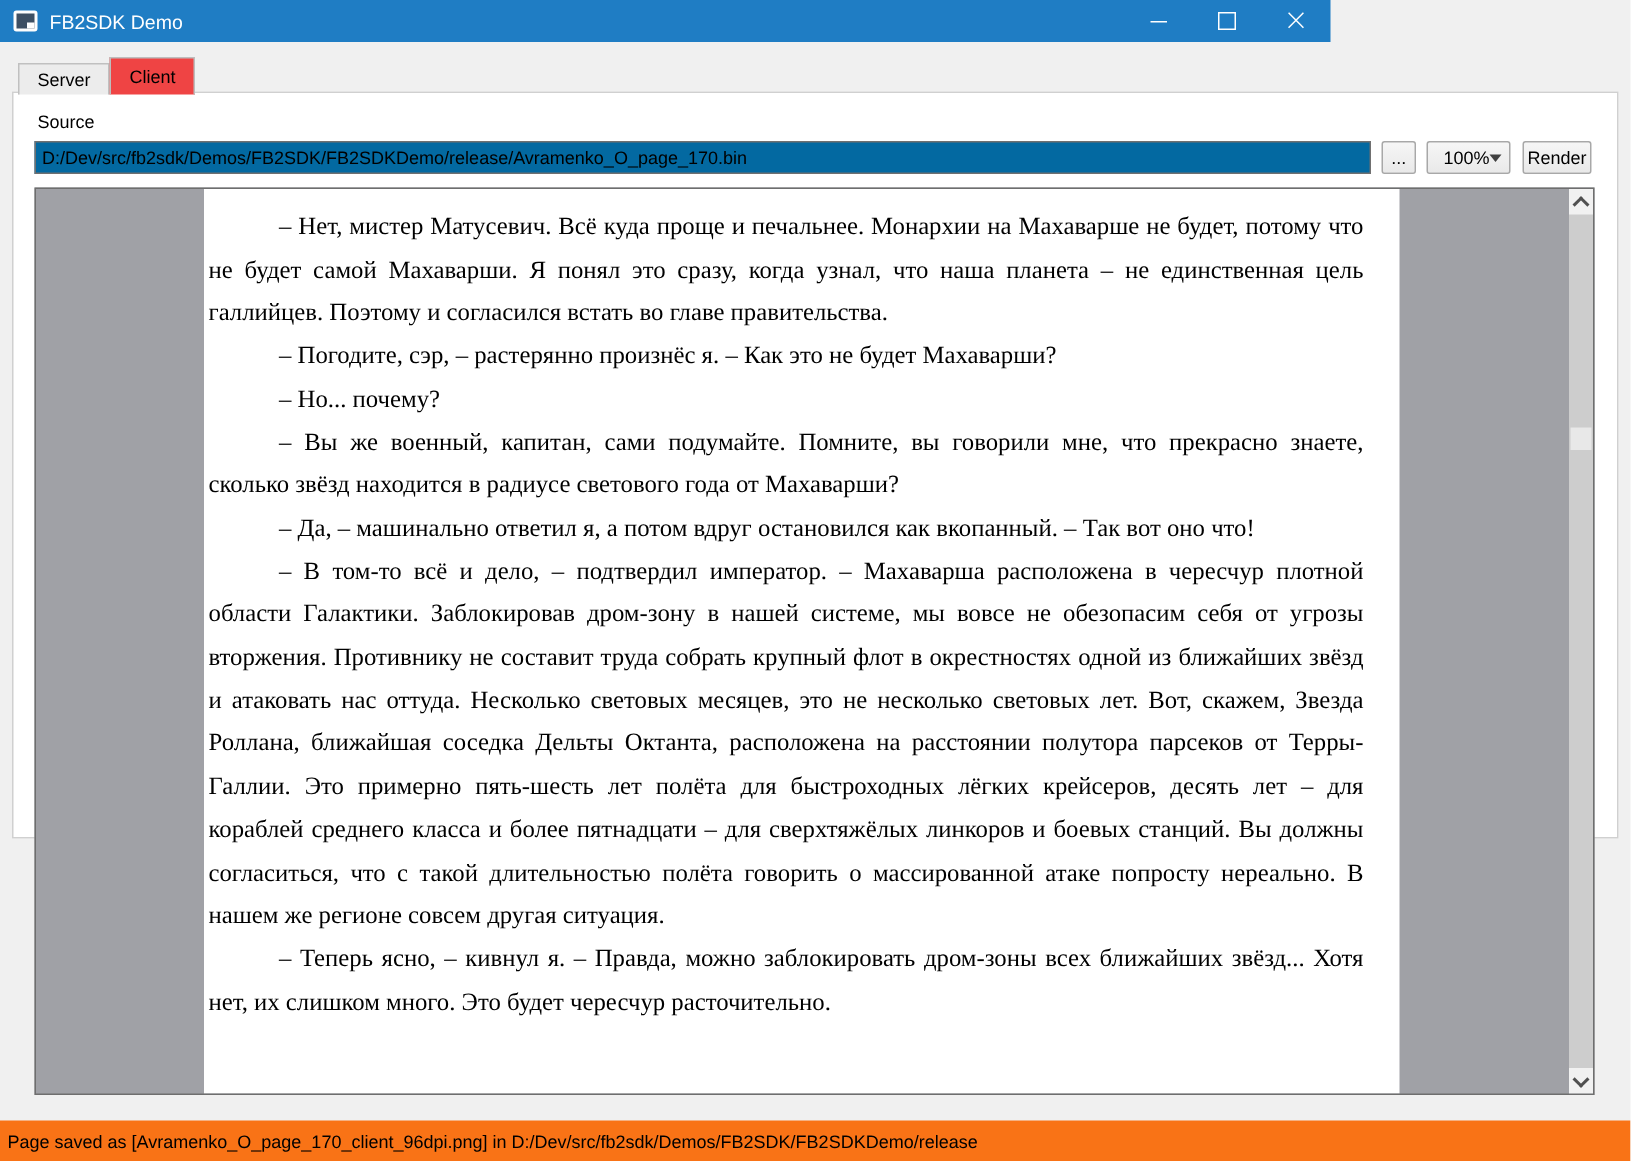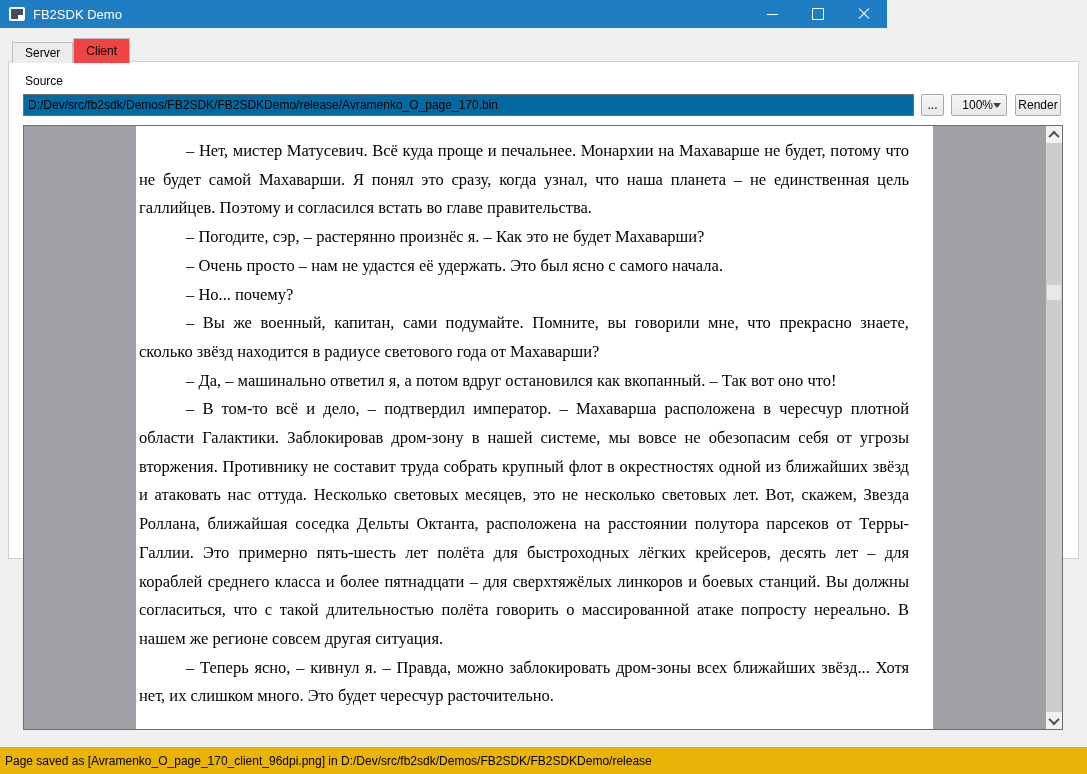--- a/index.html
+++ b/index.html
@@ -49,21 +49,21 @@
   
   .vscrollbar{position:absolute;right:0;top:0;width:16px;height:603px;background:#cdcdcd;}
   .sb-btn{position:absolute;left:0;width:16px;height:17px;background:#f1f1f1;display:flex;align-items:center;justify-content:center;}
   .sb-btn.up{top:0;}
   .sb-btn.down{bottom:0;}
   .chev{width:6px;height:6px;border-right:2px solid #505050;border-bottom:2px solid #505050;display:block;}
   .chev.up{transform:rotate(-135deg) translate(-1px,-1px);}
   .chev.down{transform:rotate(45deg) translate(-1px,-1px);}
   .sb-thumb{position:absolute;left:1px;top:159px;width:14px;height:15px;background:#e8e8e8;}
   
-  .statusbar{position:absolute;left:0;top:747px;width:1087px;height:27px;background:#eab308;display:flex;align-items:center;}
+  .statusbar{position:absolute;left:0;top:747px;width:1087px;height:27px;background:#f97316;display:flex;align-items:center;}
   .status-text{margin-left:5px;font-size:12px;}
 </style>
 </head>
 <body>
 
 <div class="titlebar">
   <span class="app-icon">
       <span class="inner"></span>
       <span class="corner"></span>
     </span>
@@ -102,21 +102,20 @@
   </div>
   <div class="btn render-btn">
       <span>Render</span>
     </div>
 
   <div class="viewport">
     <div class="page">
       <div class="page-text">
           <p>– Нет, мистер Матусевич. Всё куда проще и печальнее. Монархии на Махаварше не будет, потому что не будет самой Махаварши. Я понял это сразу, когда узнал, что наша планета – не единственная цель галлийцев. Поэтому и согласился встать во главе правительства.</p>
           <p>– Погодите, сэр, – растерянно произнёс я. – Как это не будет Махаварши?</p>
-          <p>– Очень просто – нам не удастся её удержать. Это был ясно с самого начала.</p>
           <p>– Но... почему?</p>
           <p>– Вы же военный, капитан, сами подумайте. Помните, вы говорили мне, что прекрасно знаете, сколько звёзд находится в радиусе светового года от Махаварши?</p>
           <p>– Да, – машинально ответил я, а потом вдруг остановился как вкопанный. – Так вот оно что!</p>
           <p>– В том-то всё и дело, – подтвердил император. – Махаварша расположена в чересчур плотной области Галактики. Заблокировав дром-зону в нашей системе, мы вовсе не обезопасим себя от угрозы вторжения. Противнику не составит труда собрать крупный флот в окрестностях одной из ближайших звёзд и атаковать нас оттуда. Несколько световых месяцев, это не несколько световых лет. Вот, скажем, Звезда Роллана, ближайшая соседка Дельты Октанта, расположена на расстоянии полутора парсеков от Терры-Галлии. Это примерно пять-шесть лет полёта для быстроходных лёгких крейсеров, десять лет – для кораблей среднего класса и более пятнадцати – для сверхтяжёлых линкоров и боевых станций. Вы должны согласиться, что с такой длительностью полёта говорить о массированной атаке попросту нереально. В нашем же регионе совсем другая ситуация.</p>
           <p>– Теперь ясно, – кивнул я. – Правда, можно заблокировать дром-зоны всех ближайших звёзд... Хотя нет, их слишком много. Это будет чересчур расточительно.</p>
         </div>
     </div>
     <div class="vscrollbar">
       <div class="sb-btn up">
           <span class="chev up"></span>

